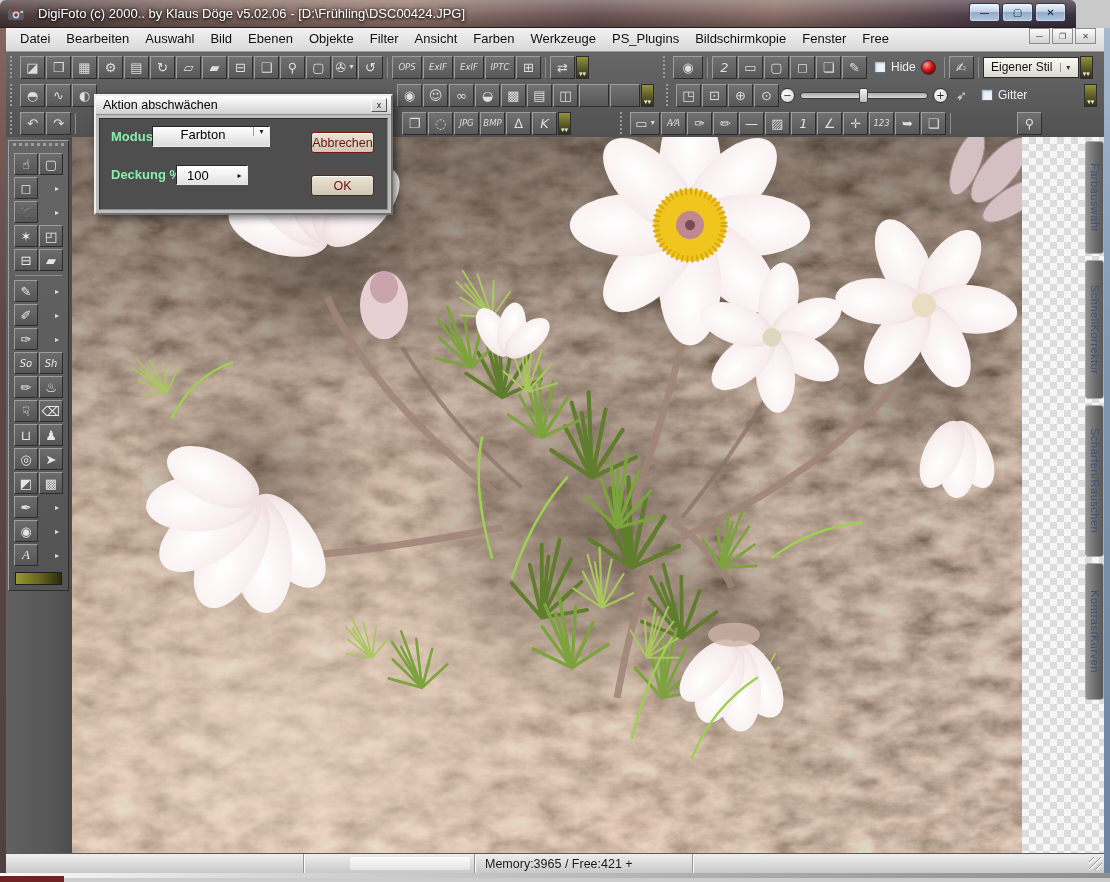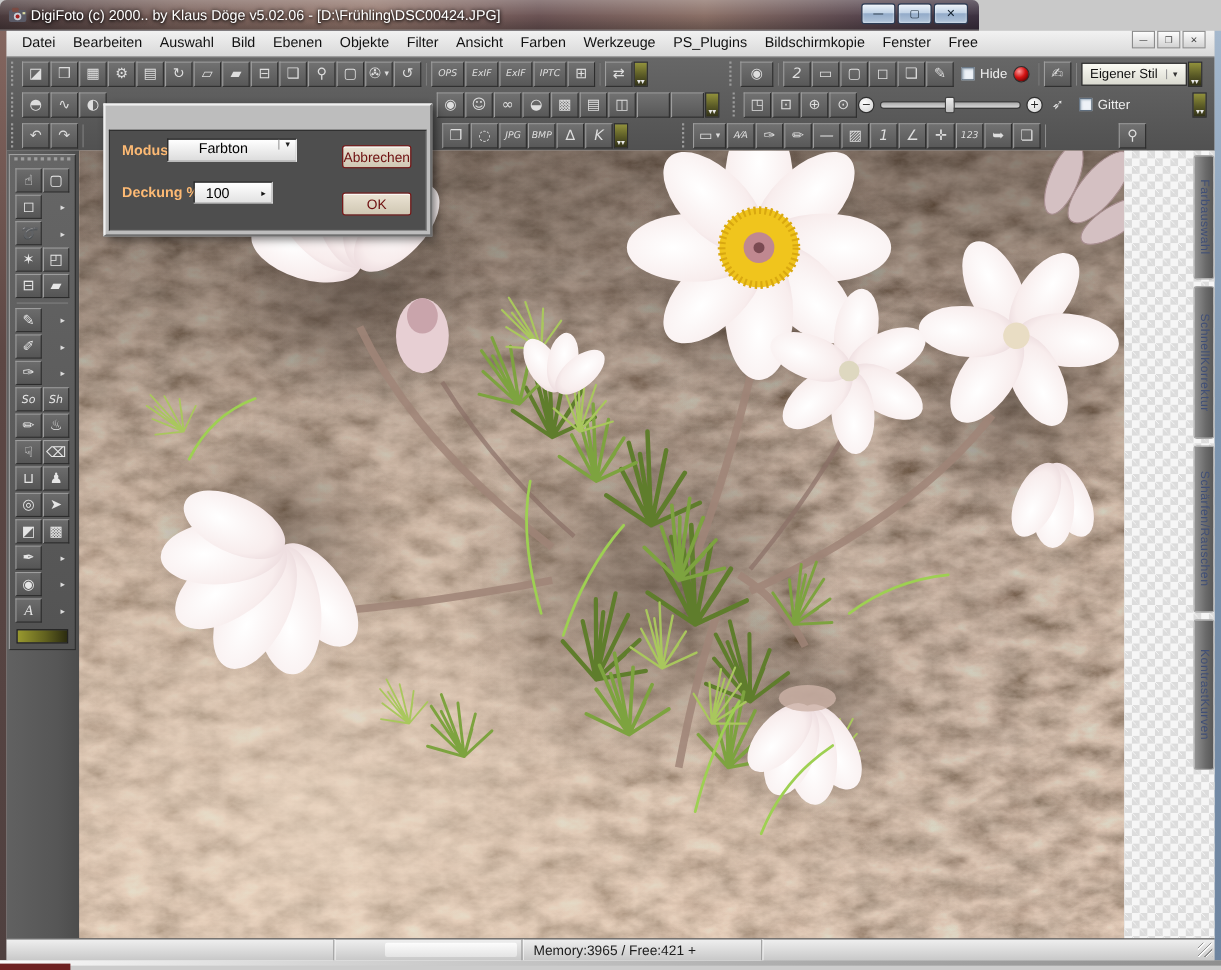--- a/index.html
+++ b/index.html
@@ -1,24 +1,24 @@
 <!DOCTYPE html>
 <html><head>
 <meta charset="utf-8">
 <style>
   *{margin:0;padding:0;box-sizing:border-box}
   html,body{width:1110px;height:882px;overflow:hidden}
   body{position:relative;font-family:"Liberation Sans",sans-serif;background:#c9c9c9;font-size:12px}
 
   
-  #titlebar{position:absolute;left:0;top:0;width:890px;height:28px;
+  #titlebar{position:absolute;left:0;top:0;width:1076px;height:28px;
     background:linear-gradient(90deg,#4a3a3c,#7b625c 18%,#93766c 38%,#6b5354 55%,#8a6f66 72%,#51404a 90%,#3c3140),
                linear-gradient(180deg,rgba(255,255,255,.25),rgba(255,255,255,.05) 45%,rgba(0,0,0,.25));
     background-blend-mode:overlay;border-radius:6px 6px 0 0;border-bottom:1px solid #241c20;
-    display:flex;align-items:center;padding-left:8px;gap:3px;color:#fff}
+    display:flex;align-items:center;padding-left:8px;gap:13px;color:#fff}
   #title{font-size:13px;text-shadow:0 1px 3px #000,0 0 4px rgba(0,0,0,.8);white-space:nowrap}
   #winbtns{position:absolute;right:10px;top:3px;display:flex;gap:2px}
   .aerobtn{width:31px;height:19px;border:1px solid #2c3c55;border-radius:3px;
     background:linear-gradient(180deg,#eef4fb,#c2d3e6 45%,#93abc9 50%,#b4c6da);
     box-shadow:inset 0 0 2px #fff;display:flex;align-items:center;justify-content:center;
     font-size:10px;color:#14222f;font-family:"DejaVu Sans",sans-serif}
   #frameL{position:absolute;left:0;top:28px;width:6px;height:845px;background:linear-gradient(180deg,#84665f,#5d4744 35%,#4f403f)}
   #frameR{position:absolute;right:0;top:28px;width:6px;height:845px;background:linear-gradient(180deg,#a5b8cd,#7e96b0 40%,#6d84a0)}
   #frameB{position:absolute;left:0;top:873px;width:1110px;height:5px;background:linear-gradient(90deg,#fafafa,#d6d6d6 25%,#a8a8a8 70%,#8f8f8f)}
   #desktop{position:absolute;left:0;top:878px;width:1110px;height:4px;background:#cccccc}
@@ -91,21 +91,21 @@
   
   #dialog{position:absolute;left:94px;top:94px;width:299px;height:121px;z-index:60;
     background:#bdbdbd;border:2px solid;border-color:#efefef #6f6f6f #6f6f6f #efefef;
     box-shadow:3px 3px 8px rgba(0,0,0,.55)}
   #dlgtitle{height:19px;background:linear-gradient(180deg,#ffffff,#d0d0d0);border-bottom:1px solid #8e8e8e;
     display:flex;align-items:center;color:#000;font-size:12.5px;padding:0 4px 0 7px}
   #dlgclose{margin-left:auto;width:16px;height:14px;border:1px solid;border-color:#fff #555 #555 #fff;
     background:linear-gradient(180deg,#efefef,#cdcdcd);font-size:9px;display:flex;align-items:center;justify-content:center;color:#222}
   #dlgbody{position:absolute;left:3px;right:3px;top:22px;bottom:3px;background:#4e4e4e;
     border:1px solid;border-color:#2e2e2e #8a8a8a #8a8a8a #2e2e2e}
-  .dlbl{position:absolute;color:#fdba74;font-size:13px;font-weight:bold}
+  .dlbl{position:absolute;color:#86efac;font-size:13px;font-weight:bold}
   #dlgcombo{position:absolute;left:52px;top:7px;width:118px;height:21px;background:linear-gradient(180deg,#fff,#dcdcdc);
     border:1px solid;border-color:#262626 #e8e8e8 #e8e8e8 #262626;display:flex;align-items:flex-start;color:#000;font-size:13px}
   #dlgcombo .val{flex:1;text-align:center}
   #dlgcombo .arr{width:16px;font-size:8px;color:#222;border-left:1px solid #9a9a9a;text-align:center;font-family:"DejaVu Sans",sans-serif}
   #dlgspin{position:absolute;left:76px;top:46px;width:72px;height:20px;background:linear-gradient(180deg,#fff,#e2e2e2);
     border:1px solid;border-color:#262626 #e8e8e8 #e8e8e8 #262626;display:flex;align-items:center;color:#000;font-size:13px;padding-left:10px}
   #dlgspin .arr{margin-left:auto;width:15px;font-size:8px;color:#111;text-align:center;font-family:"DejaVu Sans",sans-serif}
   .dbtn{position:absolute;left:211px;width:63px;height:21px;background:linear-gradient(180deg,#ece4d4,#cfc7b3);
     border:1px solid #7c1616;border-radius:3px;color:#6e1010;font-size:12.5px;
     display:flex;align-items:center;justify-content:center;box-shadow:inset 0 1px 0 #fff}
@@ -743,20 +743,24 @@
   <div class="prow">
     <span class="pt" style="font-style:italic;font-family:'Liberation Serif',serif">
         <i>A</i>
       </span>
     <span class="pfly">▸</span>
   </div>
   <div id="swatch"></div>
 </div>
 
 <div id="dialog">
+  <div id="dlgtitle">
+    <span>Aktion abschwächen</span>
+    <span id="dlgclose">x</span>
+  </div>
   <div id="dlgbody">
     <span class="dlbl" style="left:11px;top:10px">Modus</span>
     <span id="dlgcombo">
       <span class="val">Farbton</span>
       <span class="arr">▾</span>
     </span>
     <span class="dlbl" style="left:11px;top:48px">Deckung %</span>
     <span id="dlgspin">
       <span>100</span>
       <span class="arr">▸</span>

